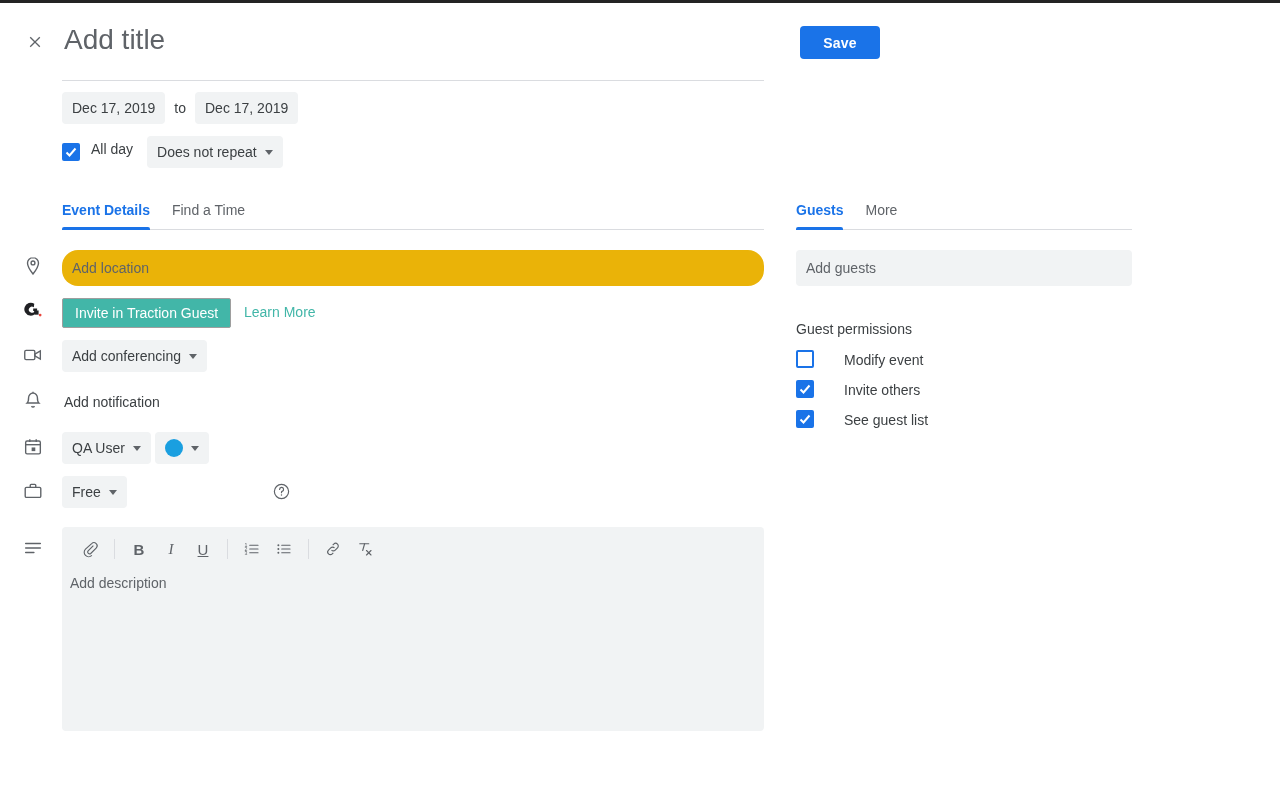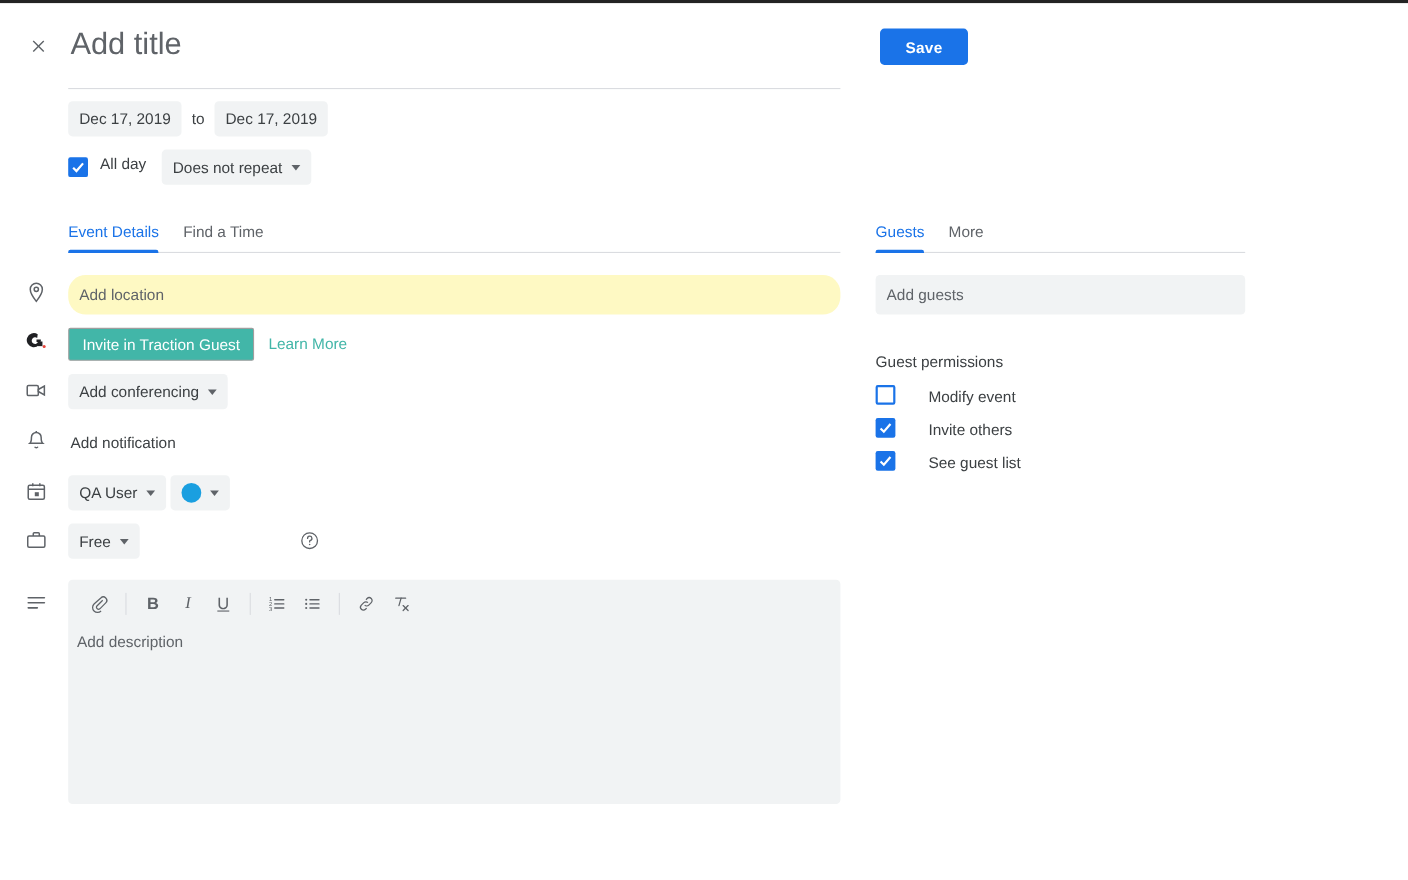--- a/index.html
+++ b/index.html
@@ -80,36 +80,36 @@
 
   
   .tabs-left { position: absolute; left: 62px; top: 199px; width: 702px; }
   .tabs-right { position: absolute; left: 796px; top: 199px; width: 336px; }
   .tabs { display: flex; align-items: flex-end; border-bottom: 1px solid #dadce0; }
   .tab {
     font-size: 14px; padding: 0 0 11px 0; margin-right: 22px;
     color: #5f6368; cursor: pointer; background: none; border: none;
     font-family: inherit; position: relative;
   }
-  .tab.active { color: #1a73e8; font-weight: normal; }
+  .tab.active { color: #1a73e8; font-weight: bold; }
   .tab.active::after {
     content: ""; position: absolute; left: 0; right: 0; bottom: -1px;
     height: 3px; background: #1a73e8; border-radius: 2px 2px 0 0;
   }
 
   
   .rail-icon {
     position: absolute; left: 22px; width: 24px; height: 24px;
     color: #5f6368;
   }
   .rail-icon svg { display: block; }
 
   .field {
     position: absolute; left: 62px; width: 702px; height: 36px;
-    background: #fef9c3; border: none; border-radius: 16px;
+    background: #eab308; border: none; border-radius: 16px;
     font-family: inherit; font-size: 14px; color: #3c4043;
     padding: 0 10px; outline: none;
   }
   .field::placeholder { color: #5f6368; }
 
   .tg-btn {
     position: absolute; left: 62px; top: 295px; height: 30px;
     background: #42b6a8; color: #ffffff; border: 1px solid #9e9e9e;
     border-radius: 2px; font-family: inherit; font-size: 14px;
     padding: 0 12px; cursor: pointer;

